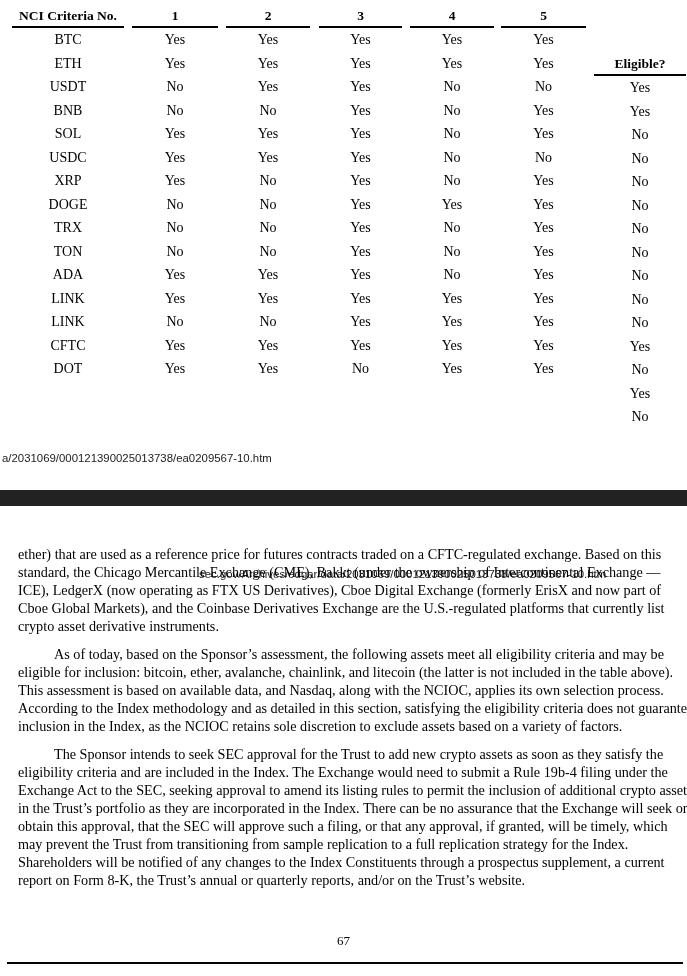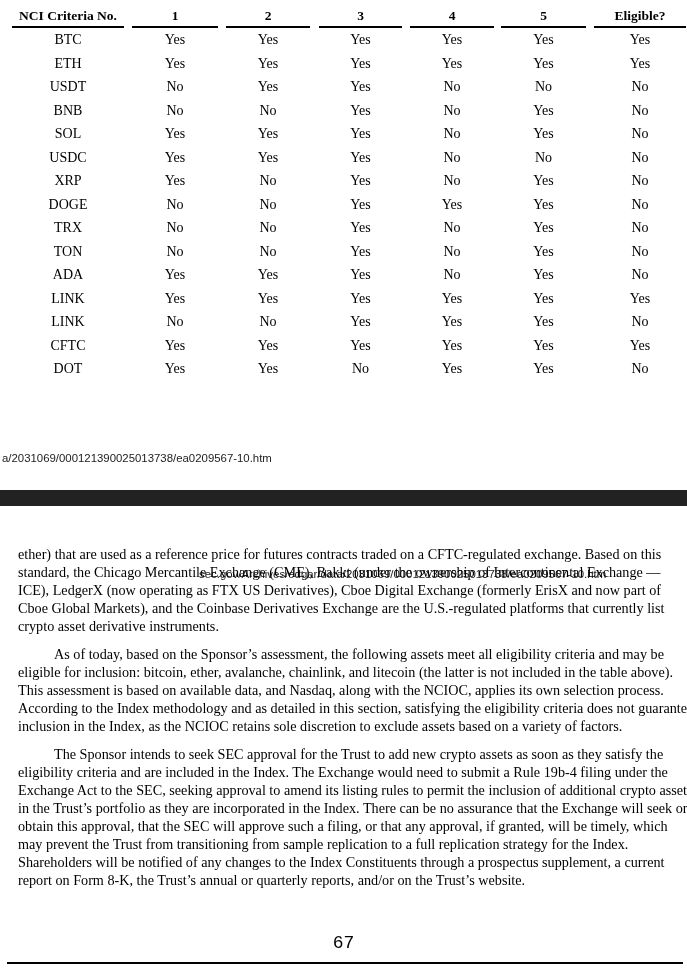--- a/index.html
+++ b/index.html
@@ -11,29 +11,29 @@
   .cell { position: absolute; top: 0; text-align: center; font-size: 14px; line-height: 23px; }
   .hdr .cell { font-weight: bold; font-size: 13.5px; line-height: 20px; }
   .hdr { height: 22px; }
   .hdr .cell::after { content: ""; position: absolute; left: 0; right: 0; bottom: -2px; height: 2px; background: #000; }
   .c0 { left: 8px; width: 112px; }
   .c1 { left: 128px; width: 86px; }
   .c2 { left: 222px; width: 84px; }
   .c3 { left: 315px; width: 83px; }
   .c4 { left: 406px; width: 84px; }
   .c5 { left: 497px; width: 85px; }
-  .c6 { left: 590px; width: 92px; }
+  .c6 { left: 590px; width: 92px; margin-top: 48px; }
   .para1 { position: absolute; left: 7px; top: 396px; width: 676px; font-size: 14.2px; line-height: 19px; }
   .indent { text-indent: 36px; }
   .url-left { position: absolute; left: -2px; top: 452px; font-family: "Liberation Sans", "DejaVu Sans", sans-serif; font-size: 11.4px; color: #222; white-space: nowrap; }
   .dark-bar { position: absolute; left: 0; top: 490px; width: 687px; height: 16px; background: #222222; }
   .url-top { position: absolute; left: 199px; top: 528px; font-family: "Liberation Sans", "DejaVu Sans", sans-serif; font-size: 11.4px; color: #222; white-space: nowrap; margin-top: 40px; }
   .body-text { position: absolute; left: 18px; top: 545px; width: 676px; font-size: 14.2px; line-height: 18px; }
   .body-text p { margin: 0 0 10px 0; }
-  .page-num { position: absolute; left: 0; width: 687px; top: 933px; text-align: center; font-size: 18px; font-family: Liberation Mono, monospace; }
+  .page-num { position: absolute; left: 0; width: 687px; top: 933px; text-align: center; font-size: 13px; }
   .bottom-rule { position: absolute; left: 7px; top: 962px; width: 676px; height: 2px; background: #000; }
 </style>
 </head>
 <body>
 
 <div class="page-top">
   <div class="table">
     <div class="row hdr">
       <div class="cell c0">NCI Criteria No.</div>
       <div class="cell c1">1</div>

